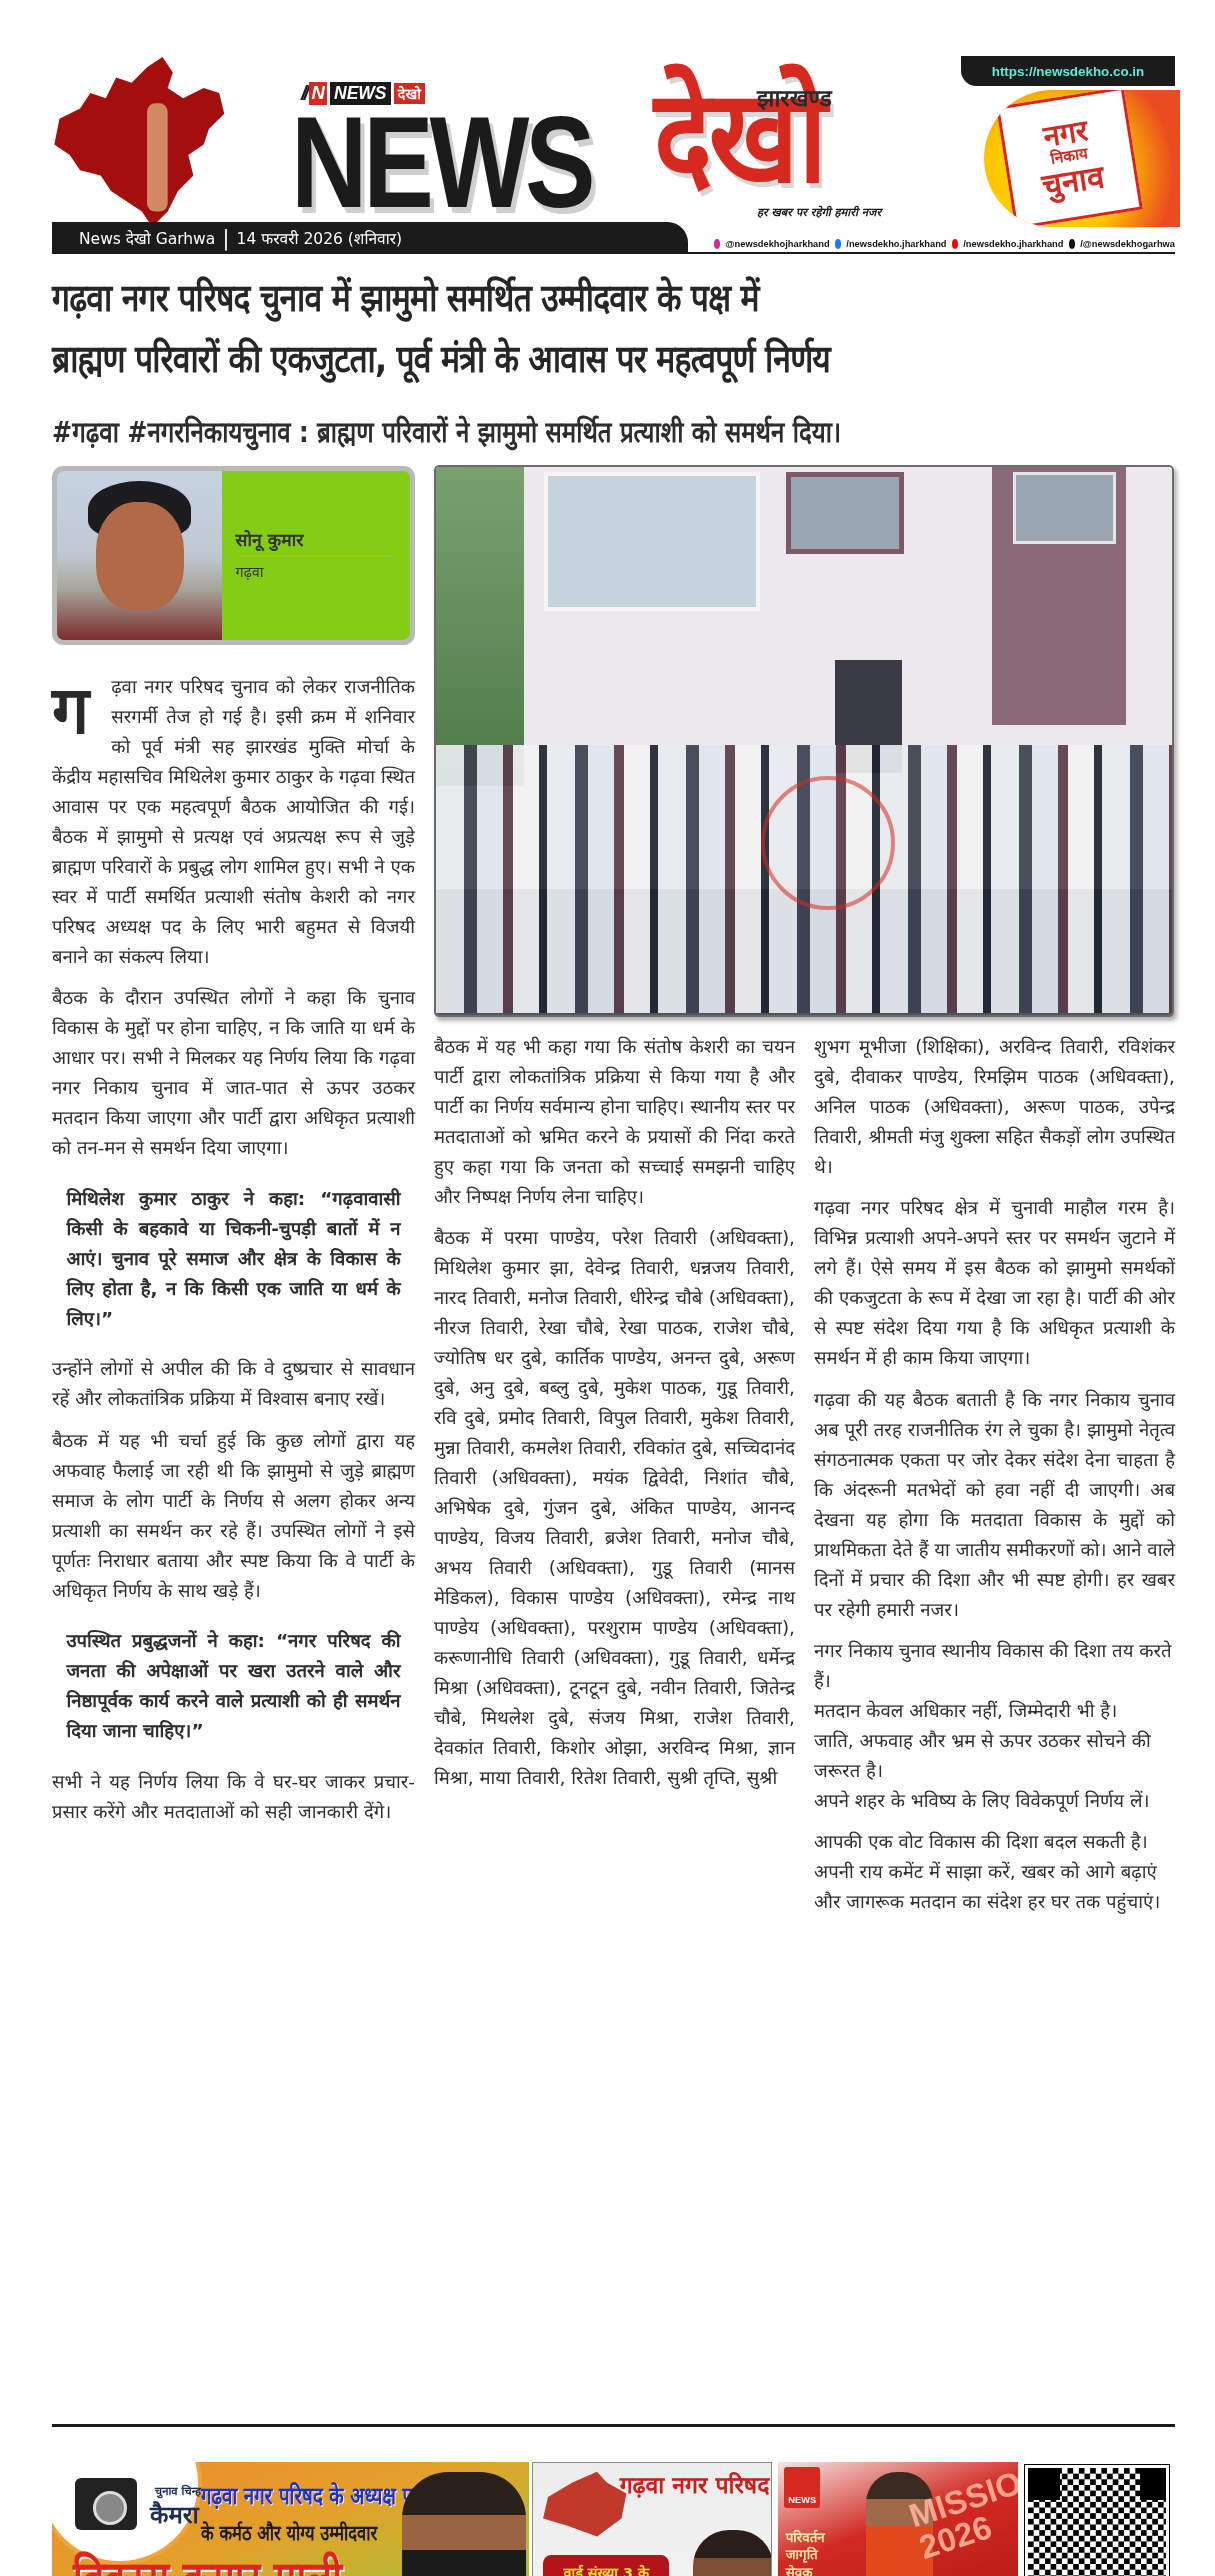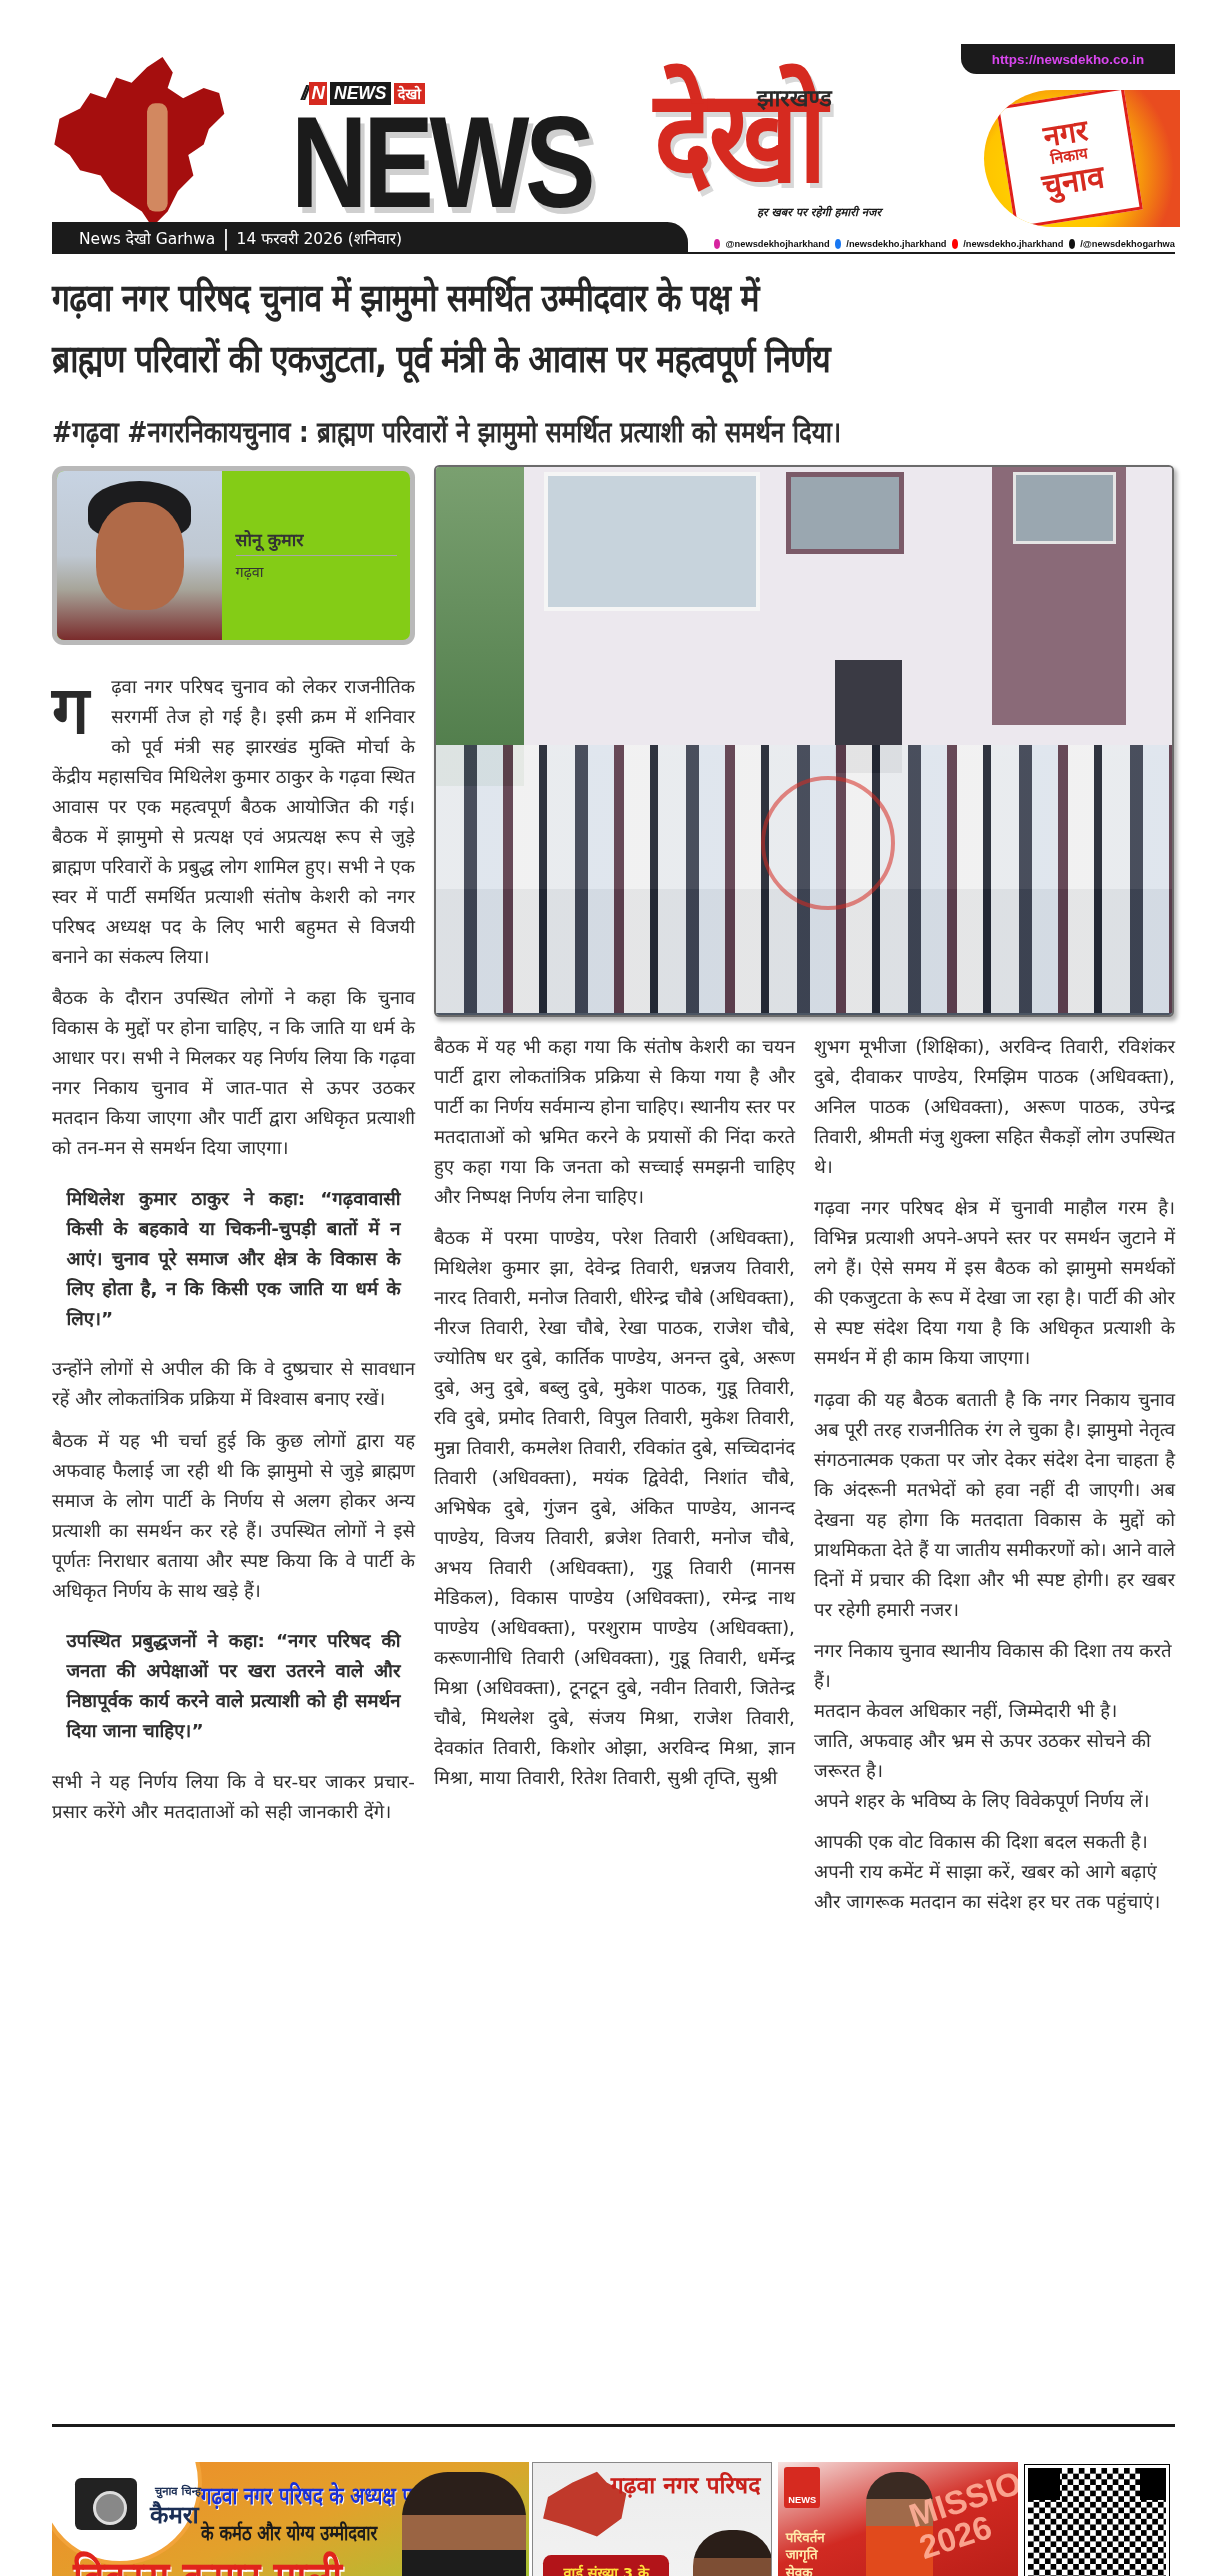--- a/index.html
+++ b/index.html
@@ -11,21 +11,21 @@
   .map-shape { position: absolute; left: 49px; top: 57px; width: 227px; height: 170px; }
   .small-logo { position: absolute; left: 301px; top: 81px; height: 24px; display: flex; align-items: center; gap: 3.1px; }
   .small-logo .bars { font: italic 900 20.6px "Liberation Sans", sans-serif; color: #1a1a1a; letter-spacing: -3.1px; }
   .small-logo .n-box { width: 17.5px; height: 23px; background: #d62a20; color: #fff; font: italic 900 18.5px "Liberation Sans", sans-serif; display: flex; align-items: center; justify-content: center; }
   .small-logo .news-box { background: #1a1a1a; color: #fff; font: italic 900 17.5px "Liberation Sans", sans-serif; padding: 1px 4.1px; }
   .small-logo .dekho-box { background: #d62a20; color: #fff; font: bold 14.4px "DejaVu Sans", sans-serif; padding: 1px 4.1px; }
   .brand-news { position: absolute; left: 291px; top: 98px; font: 900 129px/1 "Liberation Sans", sans-serif; color: #1b1b1b; letter-spacing: -5.2px; transform: scaleX(0.82); transform-origin: left top; text-shadow: 5.2px 6.2px 0 #cfcfcf; }
   .brand-dekho { position: absolute; left: 654px; top: 72px; font: bold 129px/1 "DejaVu Sans", sans-serif; color: #d62a20; letter-spacing: -4.1px; transform: scaleX(0.85); transform-origin: left top; text-shadow: 4.1px 5.2px 0 #d8d8d8; }
   .brand-region { position: absolute; left: 757px; top: 81px; font: bold 23px "DejaVu Sans", sans-serif; color: #2b2b2b; }
   .tagline { position: absolute; left: 757px; top: 204px; font: italic bold 11.3px "DejaVu Sans", sans-serif; color: #1a1a1a; }
-  .url-pill { position: absolute; left: 961px; top: 44px; width: 214px; height: 30px; background: #1b1b1b; border-bottom-left-radius: 15.5px; color: #d946ef; font: bold 13.4px "Liberation Sans", sans-serif; display: flex; align-items: center; justify-content: center; }
+  .url-pill { position: absolute; left: 961px; top: 56px; width: 214px; height: 30px; background: #1b1b1b; border-bottom-left-radius: 15.5px; color: #5eead4; font: bold 13.4px "Liberation Sans", sans-serif; display: flex; align-items: center; justify-content: center; }
   .nikay-badge { position: absolute; left: 984px; top: 90px; width: 196px; height: 137px; border-radius: 72px 0 0 72px; background: radial-gradient(circle at 35% 60%, #ffe000 0%, #ffc400 45%, #e94c1f 80%); overflow: hidden; }
   .nikay-card { position: absolute; left: 20.6px; top: 6.2px; width: 129px; height: 124px; background: #fff; border: 3.1px solid #e0201b; transform: rotate(-9deg); display: flex; flex-direction: column; align-items: center; justify-content: center; }
   .nikay-card .l1 { font: bold 29px/1 "DejaVu Sans", sans-serif; color: #d62a20; }
   .nikay-card .l2 { font: bold 15.5px/1.1 "DejaVu Sans", sans-serif; color: #d62a20; }
   .nikay-card .l3 { font: bold 31px/1 "DejaVu Sans", sans-serif; color: #d62a20; }
   .dateline { position: absolute; left: 52px; top: 222px; width: 636px; height: 32px; background: #1b1b1b; border-top-right-radius: 20.6px; color: #fff; font: 15.5px "DejaVu Sans", sans-serif; display: flex; align-items: center; padding-left: 27px; gap: 7.2px; }
   .dateline .sep { font-size: 20.6px; }
   .social-strip { position: absolute; left: 714px; top: 236px; width: 461px; height: 16.5px; display: flex; align-items: center; gap: 5.2px; font: bold 9.3px "Liberation Sans", sans-serif; color: #111; }
   .social-strip .ic { width: 10.3px; height: 10.3px; border-radius: 50%; display: inline-block; }
   .masthead-rule { position: absolute; left: 52px; top: 252px; width: 1123px; height: 1.5px; background: #1b1b1b; }
@@ -76,21 +76,21 @@
   .ad-1 .sym-small { position: absolute; left: 103px; top: 20.6px; font: bold 11.3px "DejaVu Sans", sans-serif; color: #1b2e55; }
   .ad-1 .sym-big { position: absolute; left: 98px; top: 35px; font: bold 24px "DejaVu Sans", sans-serif; color: #1b2e55; }
   .ad-1 .cam { position: absolute; left: 23px; top: 15.5px; width: 62px; height: 52px; background: #222; border-radius: 6.2px; }
   .ad-1 .cam::after { content: ""; position: absolute; left: 18px; top: 13px; width: 28px; height: 28px; border-radius: 50%; background: #888; border: 3.1px solid #ddd; }
   .ad-1 .t1 { position: absolute; left: 149px; top: 15.5px; font: bold 24px "DejaVu Sans", sans-serif; color: #1a2fd6; text-shadow: 1px 1px 0 #fff; white-space: nowrap; transform: scaleX(0.78); transform-origin: left top; }
   .ad-1 .t2 { position: absolute; left: 149px; top: 56px; font: bold 20.6px "DejaVu Sans", sans-serif; color: #1b1b1b; white-space: nowrap; transform: scaleX(0.8); transform-origin: left top; }
   .ad-1 .t3 { position: absolute; left: 20.6px; top: 82px; font: bold 49px "DejaVu Sans", sans-serif; color: #e1241c; text-shadow: 1.5px 1.5px 0 #fff; white-space: nowrap; transform: scaleX(0.78); transform-origin: left top; }
   .ad-1 .person { position: absolute; left: 350px; top: 10.3px; width: 124px; height: 196px; background: linear-gradient(180deg, #2b1f1a 0 22%, #9a6443 22% 40%, #1c1c1c 40% 100%); border-radius: 46px 46px 0 0; }
   .ad-2 { left: 532px; width: 240px; background: linear-gradient(180deg, #ececec 0%, #f6f6f6 100%); border: 1px solid #888; }
   .ad-2 .map { position: absolute; left: 5.2px; top: 5.2px; width: 98px; height: 72px; background: #c0392b; clip-path: polygon(10% 40%, 35% 20%, 60% 5%, 70% 20%, 90% 35%, 85% 70%, 60% 95%, 30% 80%, 5% 70%); }
-  .ad-2 .t1 { position: absolute; left: 75px; top: 10.3px; font: bold 23px "DejaVu Sans", sans-serif; color: #c8201b; text-align: center; width: 155px; line-height: 1.1; }
+  .ad-2 .t1 { position: absolute; left: 84px; top: 10.3px; font: bold 23px "DejaVu Sans", sans-serif; color: #c8201b; text-align: center; width: 155px; line-height: 1.1; }
   .ad-2 .pill { position: absolute; left: 10.3px; top: 92px; width: 126px; height: 35px; background: #b21419; border-radius: 8.2px; color: #ffe23a; font: bold 14.4px "DejaVu Sans", sans-serif; display: flex; align-items: center; justify-content: center; }
   .ad-2 .person { position: absolute; left: 160px; top: 67px; width: 80px; height: 139px; background: linear-gradient(180deg, #2a1e18 0 20%, #7d4e34 20% 42%, #d8222c 42% 100%); border-radius: 36px 36px 0 0; }
   .ad-3 { left: 778px; width: 240px; background: linear-gradient(160deg, #f6e4e2 0%, #d12a22 35%, #a5140f 100%); }
   .ad-3 .logo { position: absolute; left: 6.2px; top: 5.2px; width: 36px; height: 41px; background: #d62a20; border-radius: 3.1px; color: #fff; font: bold 9.3px "Liberation Sans", sans-serif; display: flex; align-items: flex-end; justify-content: center; padding-bottom: 3.1px; }
   .ad-3 .mission { position: absolute; left: 134px; top: 15.5px; font: bold 33px/1 "Liberation Sans", sans-serif; color: #ffb09a; transform: rotate(-18deg); opacity: 0.9; }
   .ad-3 .side { position: absolute; left: 7.7px; top: 67px; font: bold 13.4px/1.3 "DejaVu Sans", sans-serif; color: #ffe9a8; width: 62px; }
   .ad-3 .figure { position: absolute; left: 88px; top: 10.3px; width: 67px; height: 134px; background: linear-gradient(180deg, #3a2a22 0 20%, #a06a4a 20% 40%, #e14a1c 40% 100%); border-radius: 31px 31px 0 0; }
   .qr-block { position: absolute; left: 1025px; top: 2465px; width: 149px; }
   .qr { width: 144px; height: 165px; background:
       linear-gradient(#000,#000) 0 0/32px 32px no-repeat,

